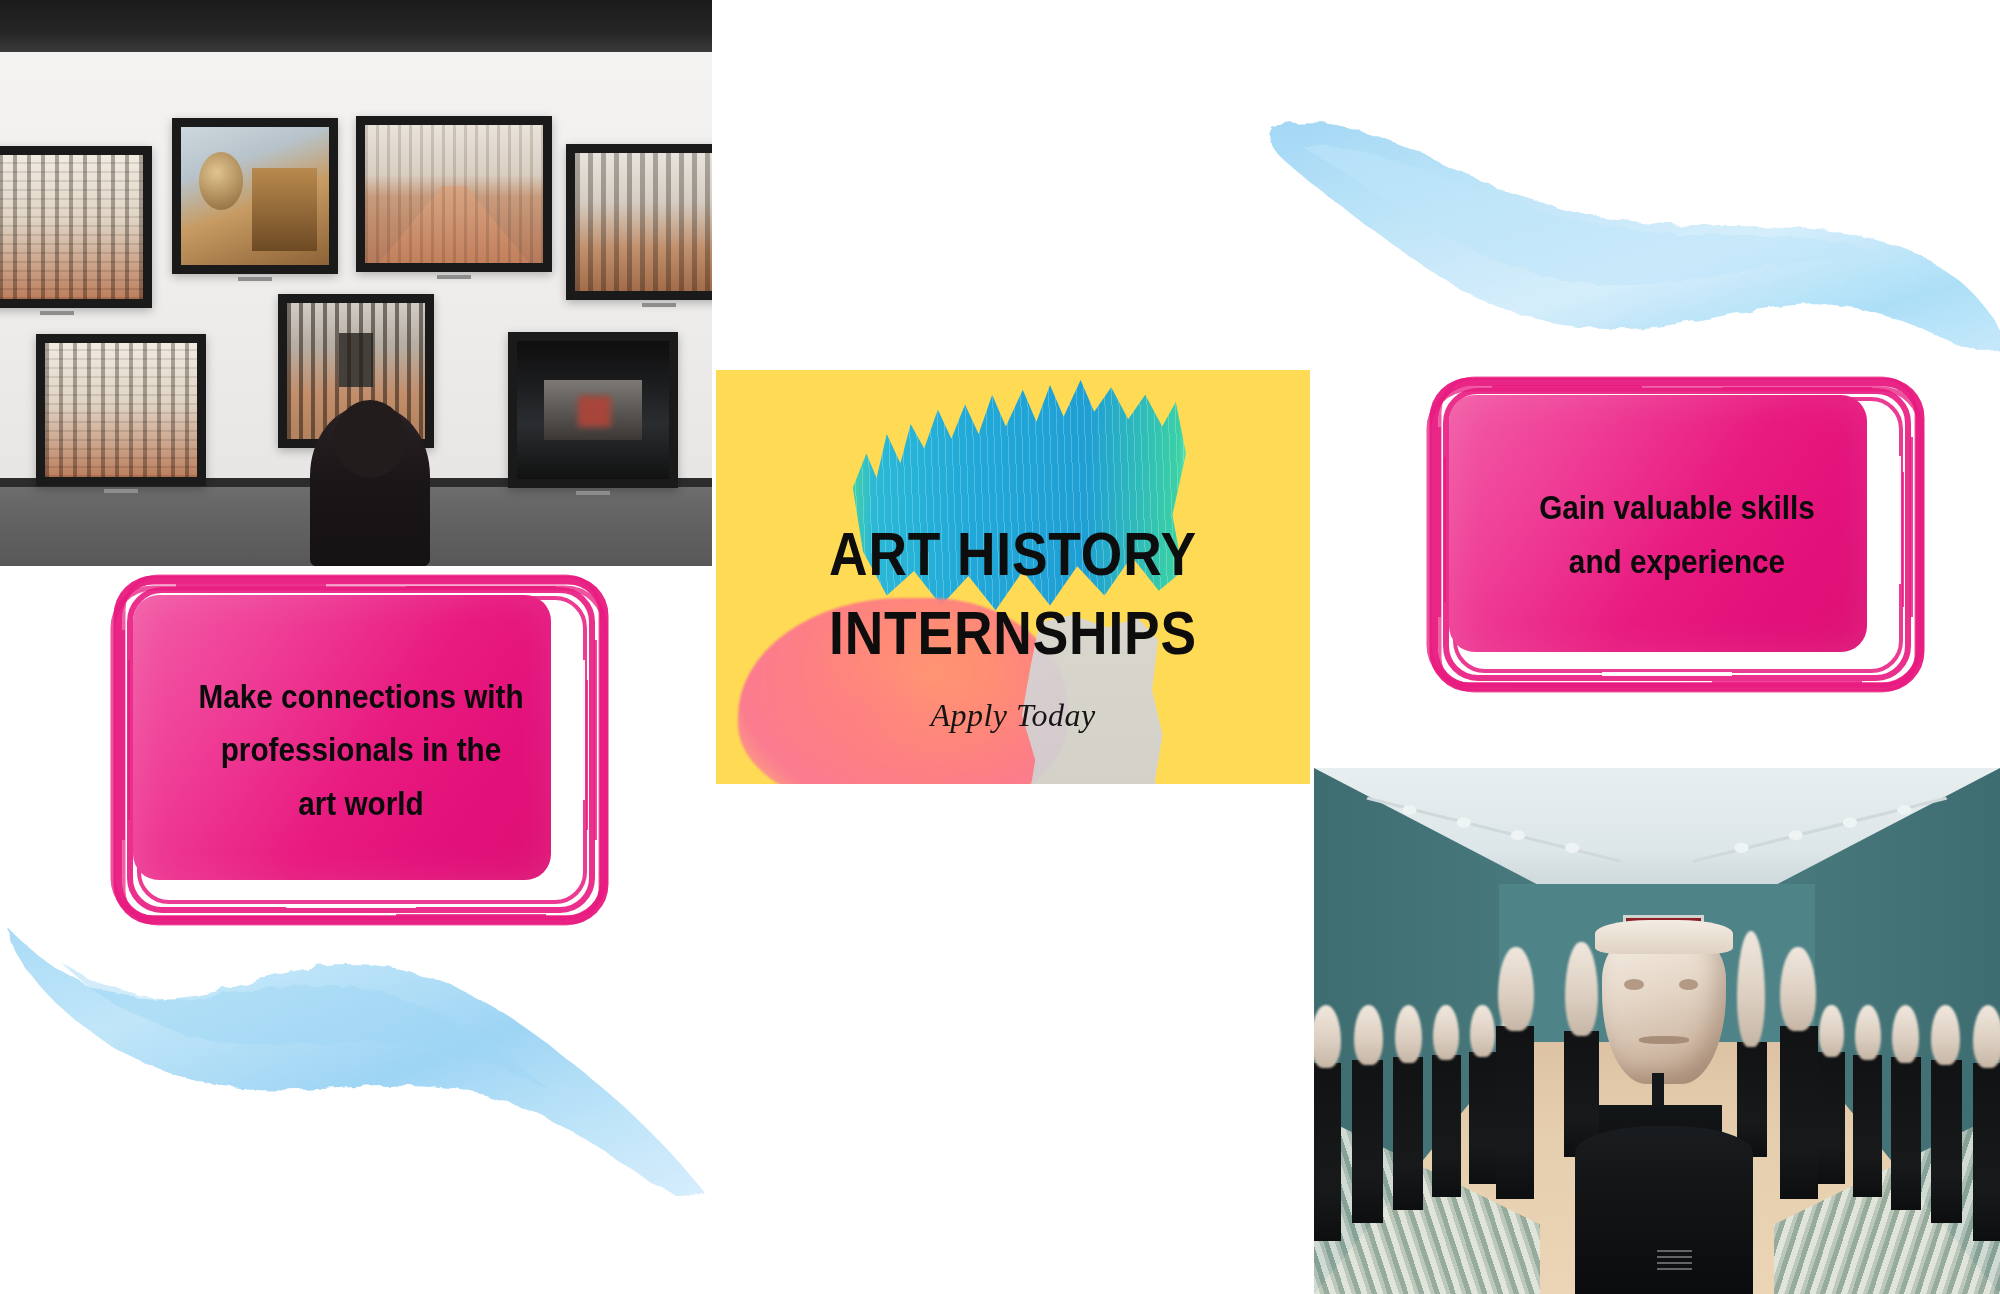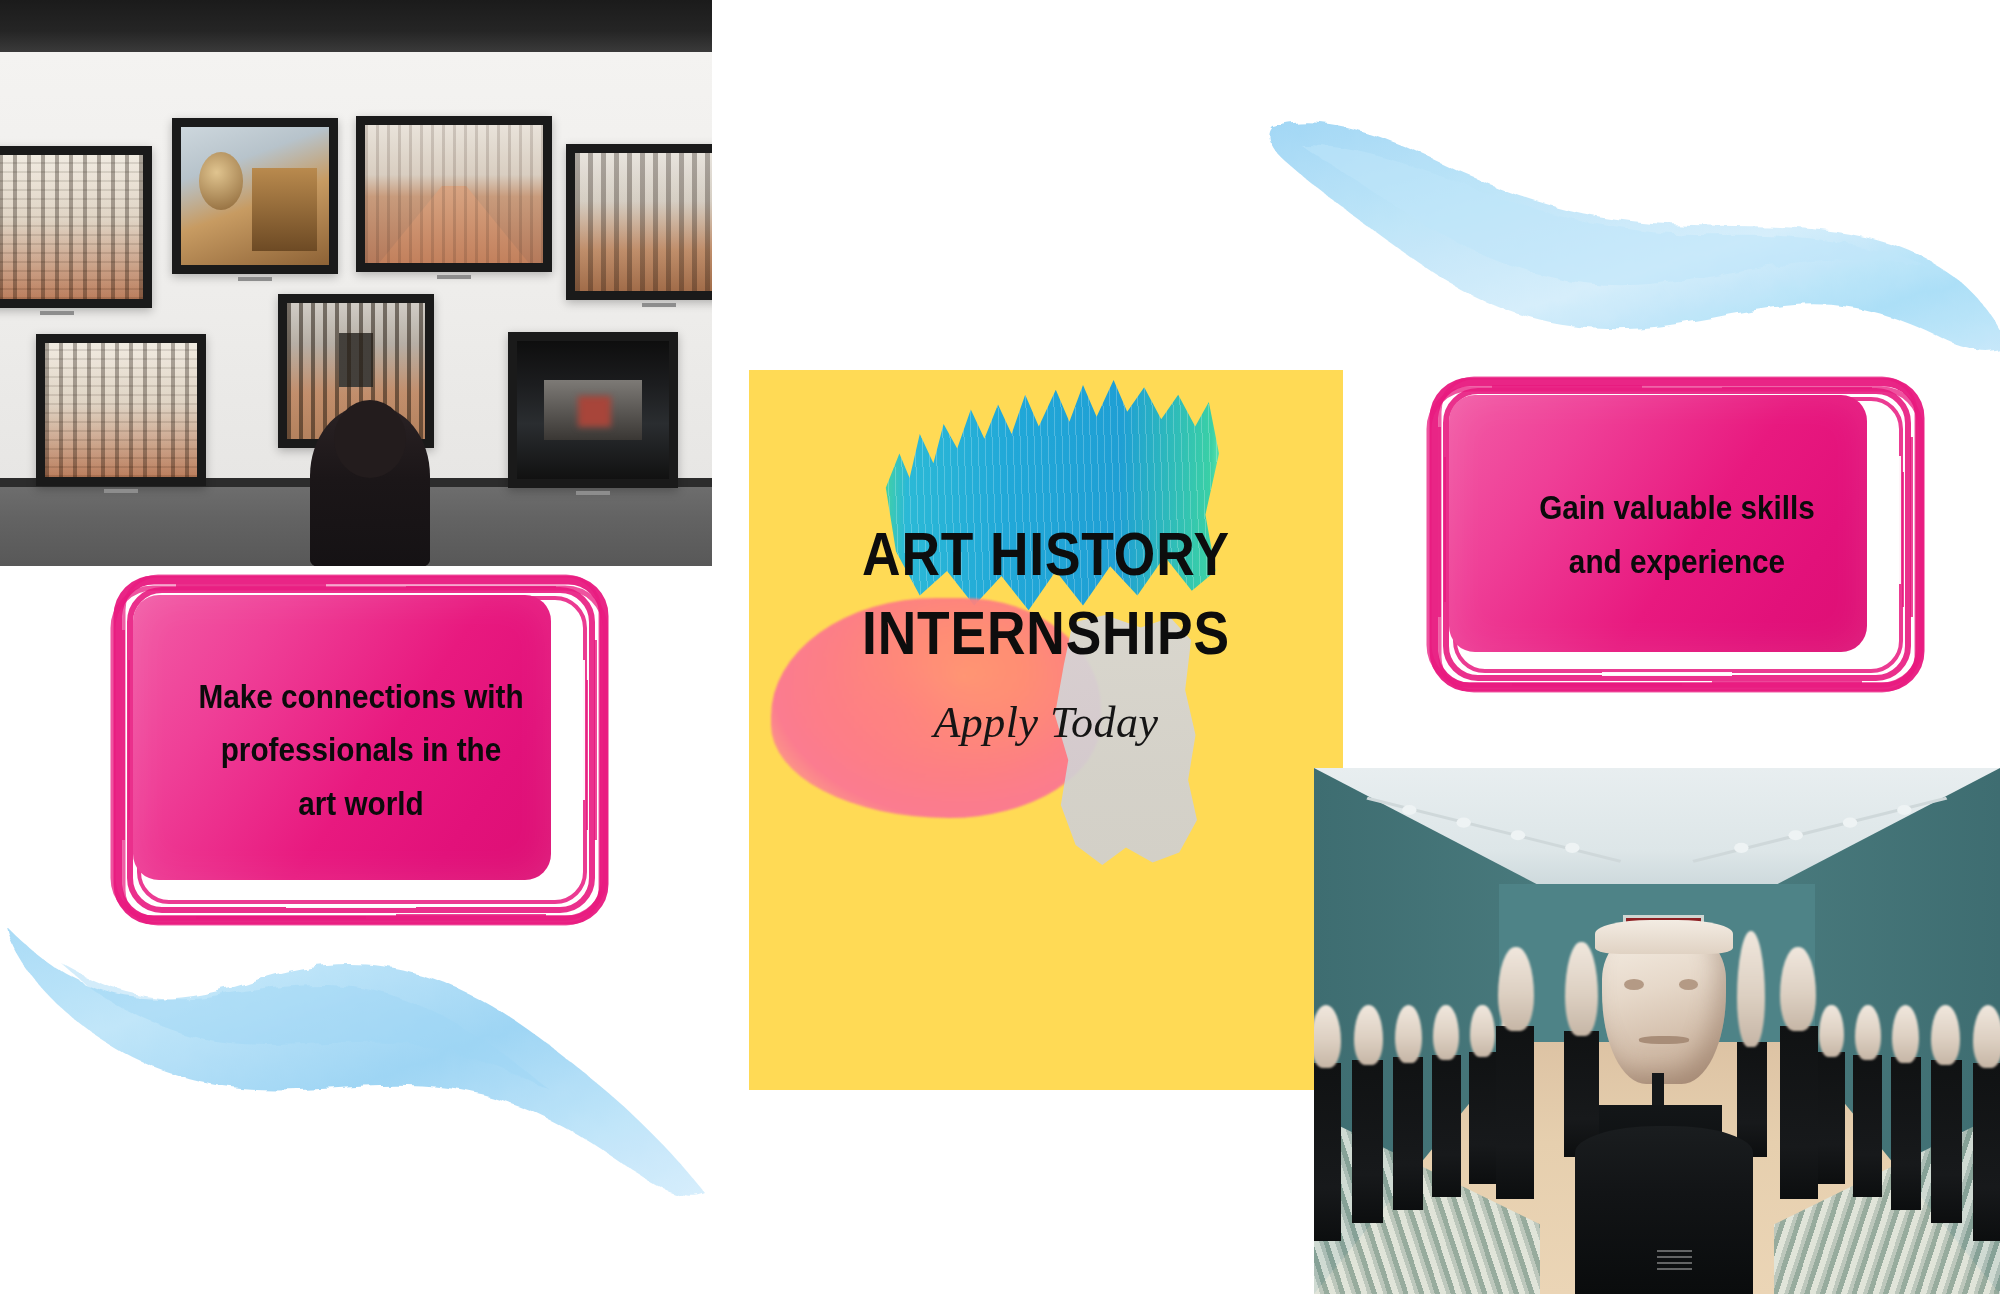--- a/index.html
+++ b/index.html
@@ -162,24 +162,23 @@
     border-radius:50%;
     background:#231c1d;
   }
 
   
   .poster {
     position: absolute;
     left: 716px;
     top: 370px;
     width: 594px;
-    height: 720px;
+    height: 414px;
     background: #ffda55;
     overflow: hidden;
-    margin-left: 33px;
   }
   .brush-blue {
     position: absolute;
     left: 130px;
     top: 10px;
     width: 340px;
     height: 245px;
     background:
       linear-gradient(92deg, #4ddc8f 0%, #2bb9d6 9%, #21a8d8 38%, #1f9fd4 70%, #3ad0a6 96%, #6ef0b0 100%);
     clip-path: polygon(
@@ -240,21 +239,21 @@
     transform: scaleX(0.86);
     white-space: nowrap;
   }
   .poster-sub {
     position: absolute;
     left: 0; right: 0;
     top: 327px;
     text-align: center;
     font-family: "Liberation Serif", "DejaVu Serif", serif;
     font-style: italic;
-    font-size: 44px;
+    font-size: 32px;
     color: #151515;
     letter-spacing: .5px;
   }
 
   
   .pinkbox {
     position: absolute;
   }
   .pb-strokes { position:absolute; inset:0; pointer-events:none; }
   .pb-fill {

